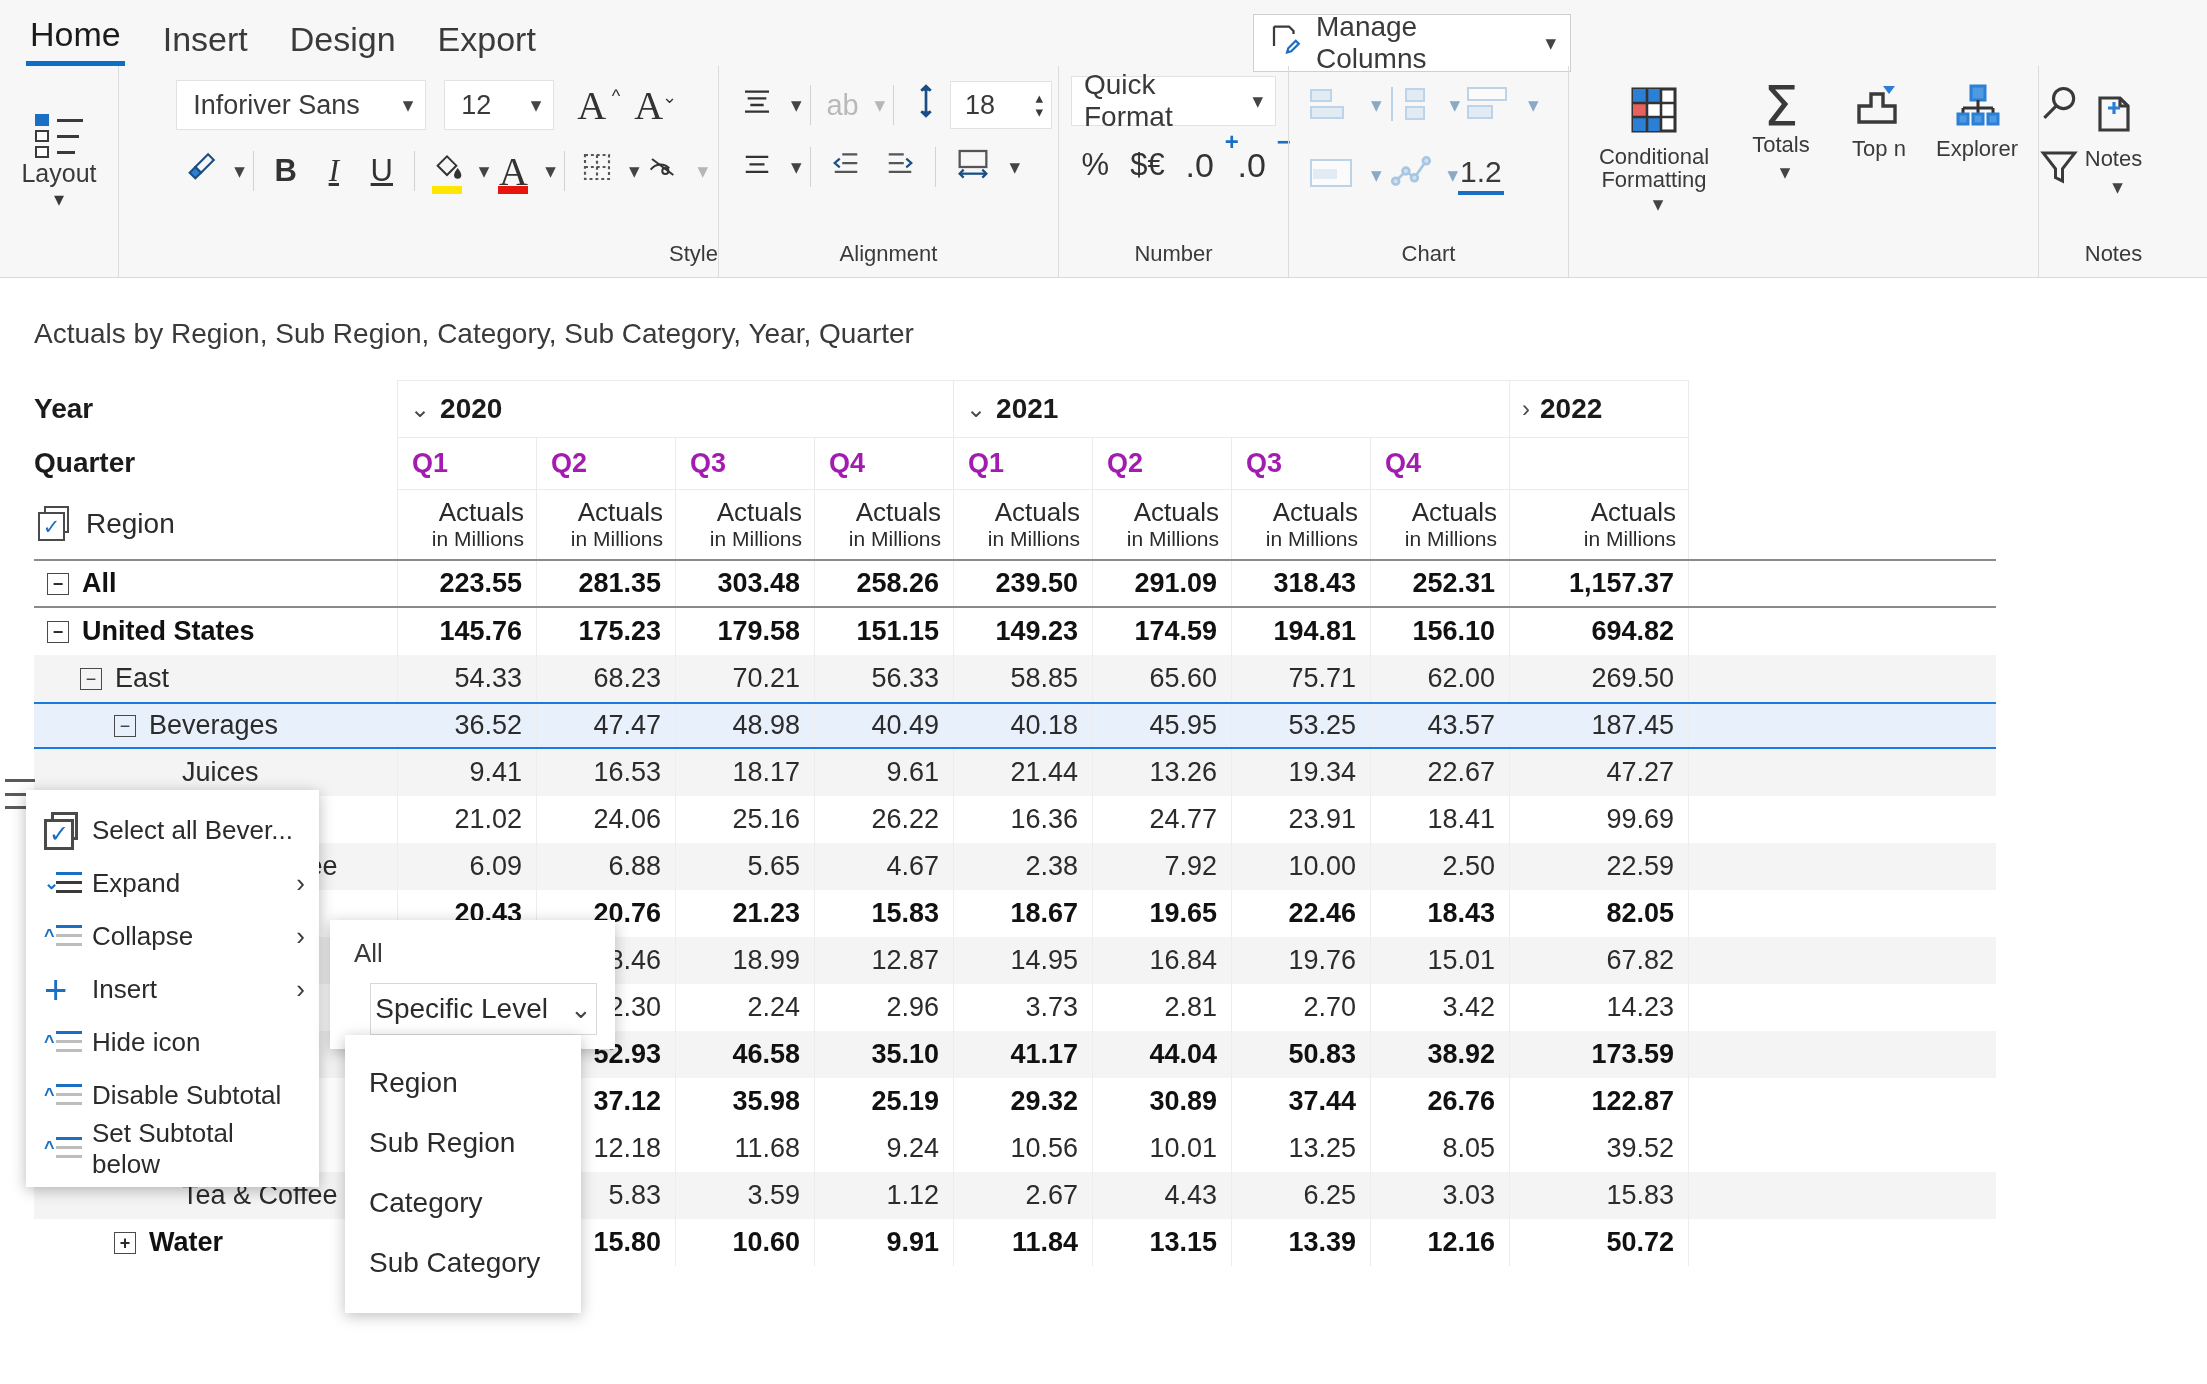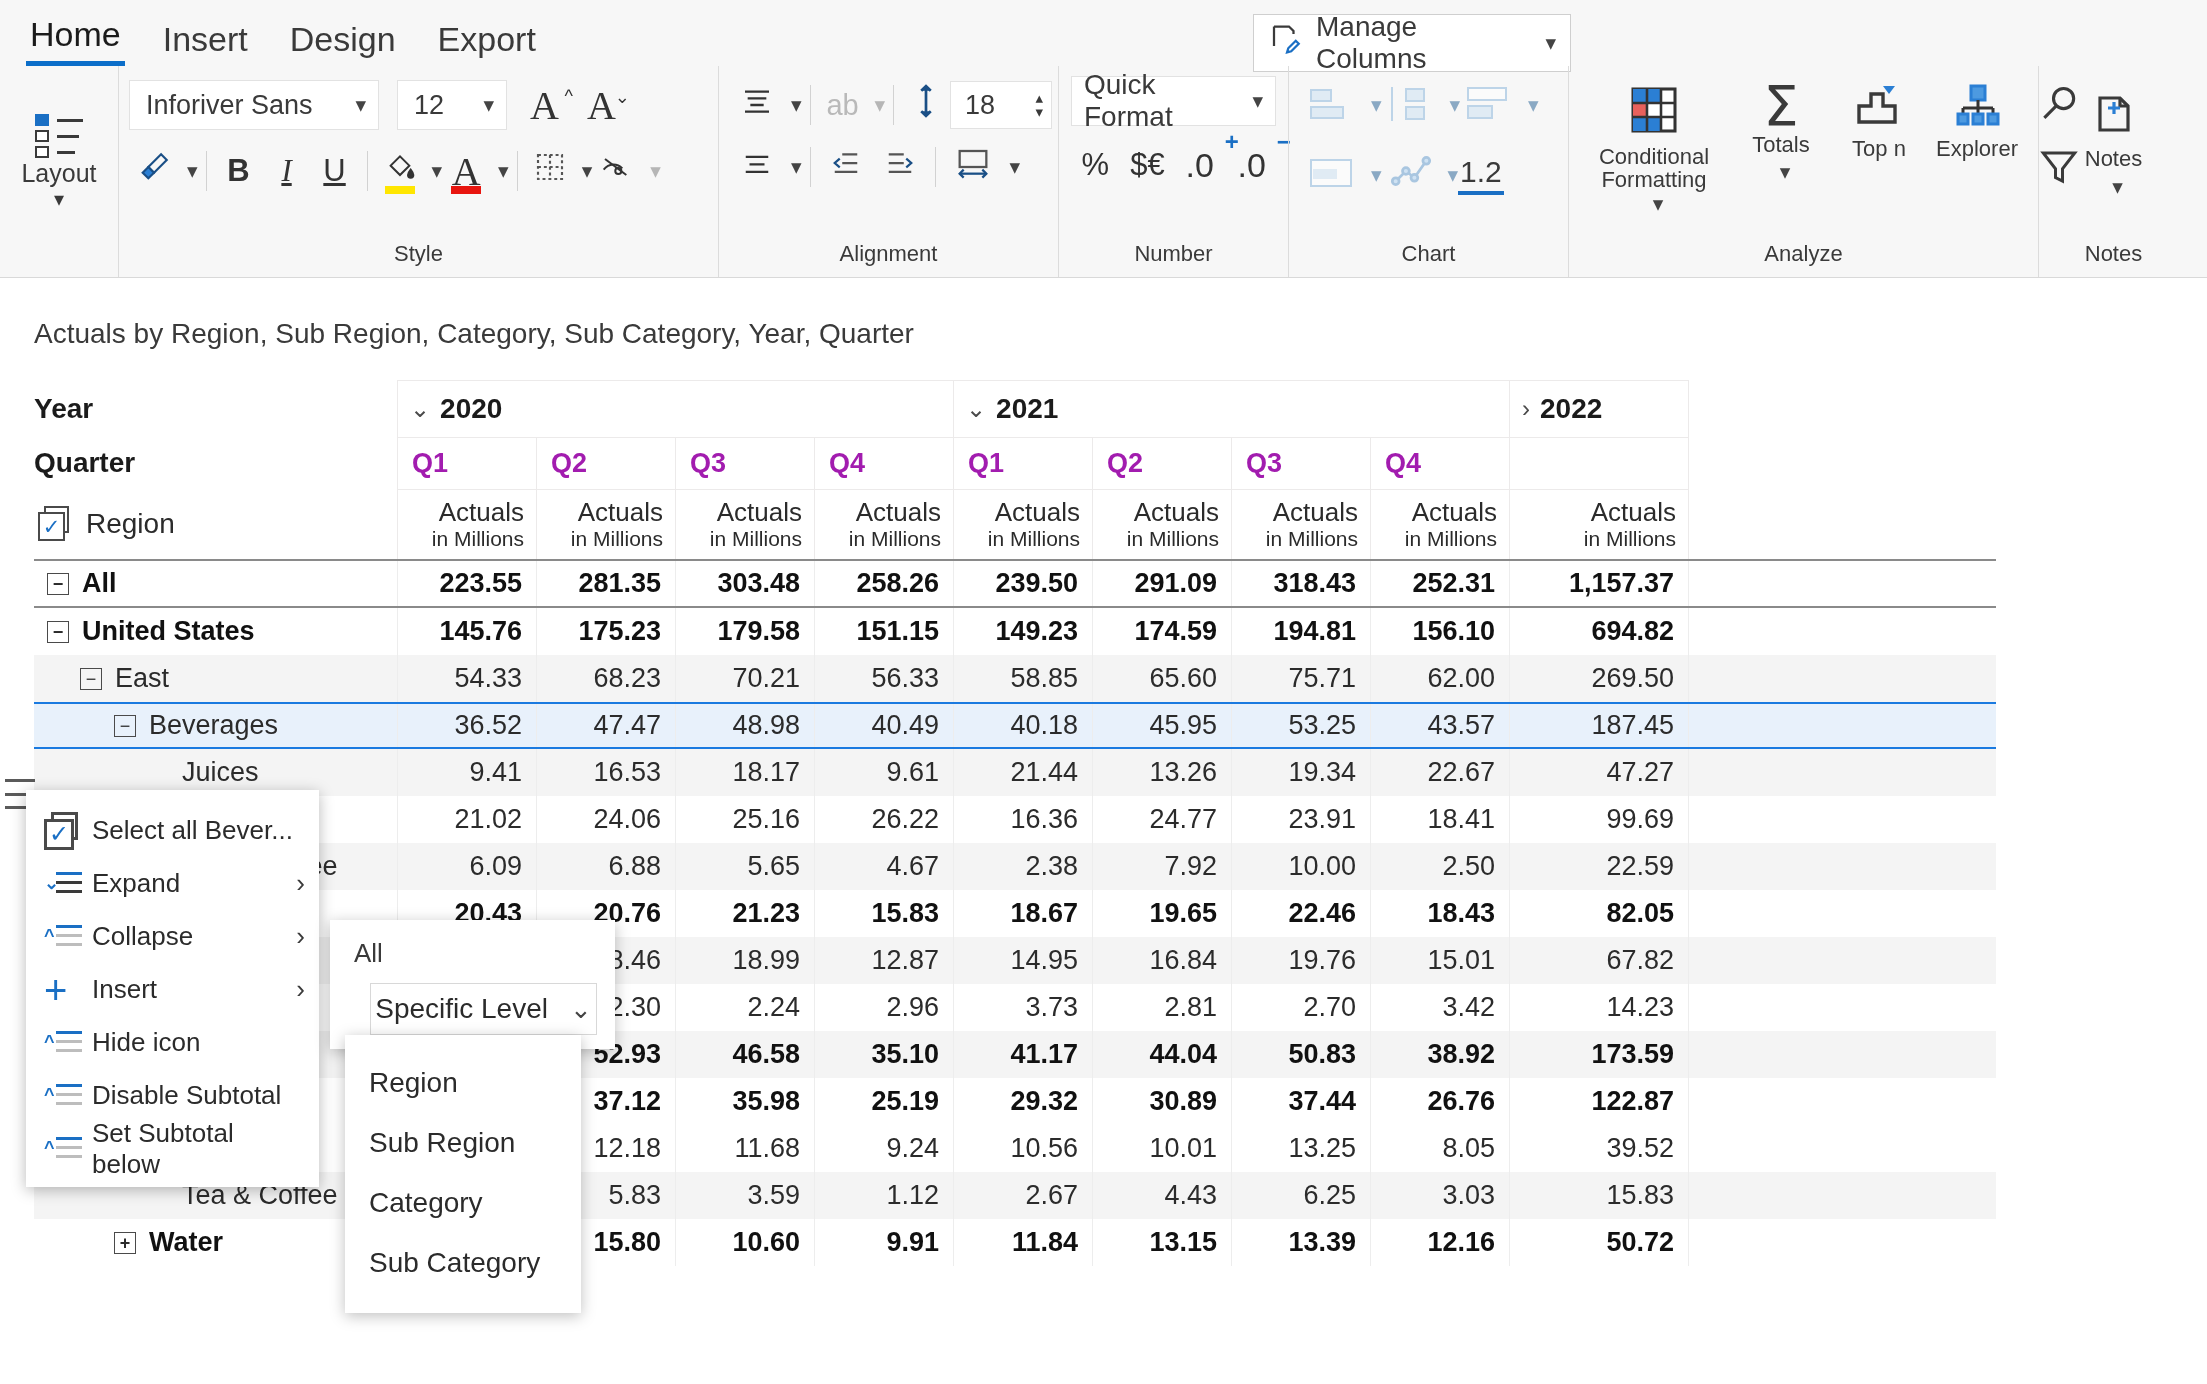--- a/index.html
+++ b/index.html
@@ -31,21 +31,21 @@
   .g-layout .grp-body { flex-direction:column; justify-content:center; gap:2px; padding-top:4px;}
   .layout-ico { width:48px; height:46px; position:relative; }
   .layout-ico i { position:absolute; background:#3a3a3a; }
   .layout-ico .b { left:0; width:14px; height:12px; border:2px solid #3a3a3a; background:#fff; }
   .layout-ico .b.f { background:#1a6fc4; border-color:#1a6fc4; }
   .layout-ico .l { height:3px; background:#3a3a3a; }
   .lbl-layout { font-size:25px; color:#3a3a3a; line-height:1.05; text-align:center; }
   .caret-sm { font-size:20px; color:#3a3a3a; line-height:1; }
 
   
-  .g-style { width:600px; }
+  .g-style { width:600px;align-items:flex-end; }
   .g-style .grp-body { flex-direction:column; align-items:flex-start; gap:8px; padding:0 10px; }
   .row-a, .row-b { display:flex; align-items:center; gap:0px; }
   .combo { background:#ffffff; border:1px solid #e2e2e2; height:50px; display:flex; align-items:center;
            justify-content:space-between; padding:0 12px 0 16px; font-size:27px; color:#3a3a3a; }
   .combo.font { width:250px; }
   .combo.size { width:110px; }
   .chev { font-size:21px; color:#444; margin-left:8px; }
   .ibtn { height:58px; min-width:48px; display:flex; align-items:center; justify-content:center;
           font-size:31px; color:#333; padding:0 7px; cursor:pointer; position:relative;}
   .vsep { width:1px; height:40px; background:#d2d2d2; margin:0 8px; }
@@ -499,21 +499,20 @@
                 </svg></span>
           </div>
           <div class="ibtn">
             <span>
               <svg width="44" height="42" viewBox="0 0 24 24" fill="none" stroke="#3a3a3a" stroke-width="1.7">
                 <path d="M3 4h18l-7 9v7l-4-2v-5z"></path>
                 </svg></span>
           </div>
         </div>
       </div>
-      <div class="grp-label">Analyze</div>
     </div>
 
     <div class="grp g-notes">
       <div class="grp-body">
         <div class="abtn">
           <span>
             <svg width="50" height="48" viewBox="0 0 24 24" fill="none" stroke="#3a3a3a" stroke-width="1.6">
               <path d="M5 3h10l4 4v12a0 0 0 010 0H5z"></path>
                 <path d="M15 3v4h4"></path>
               <path d="M9 8h6M12 5v6" stroke="#2b7fd4"></path>

